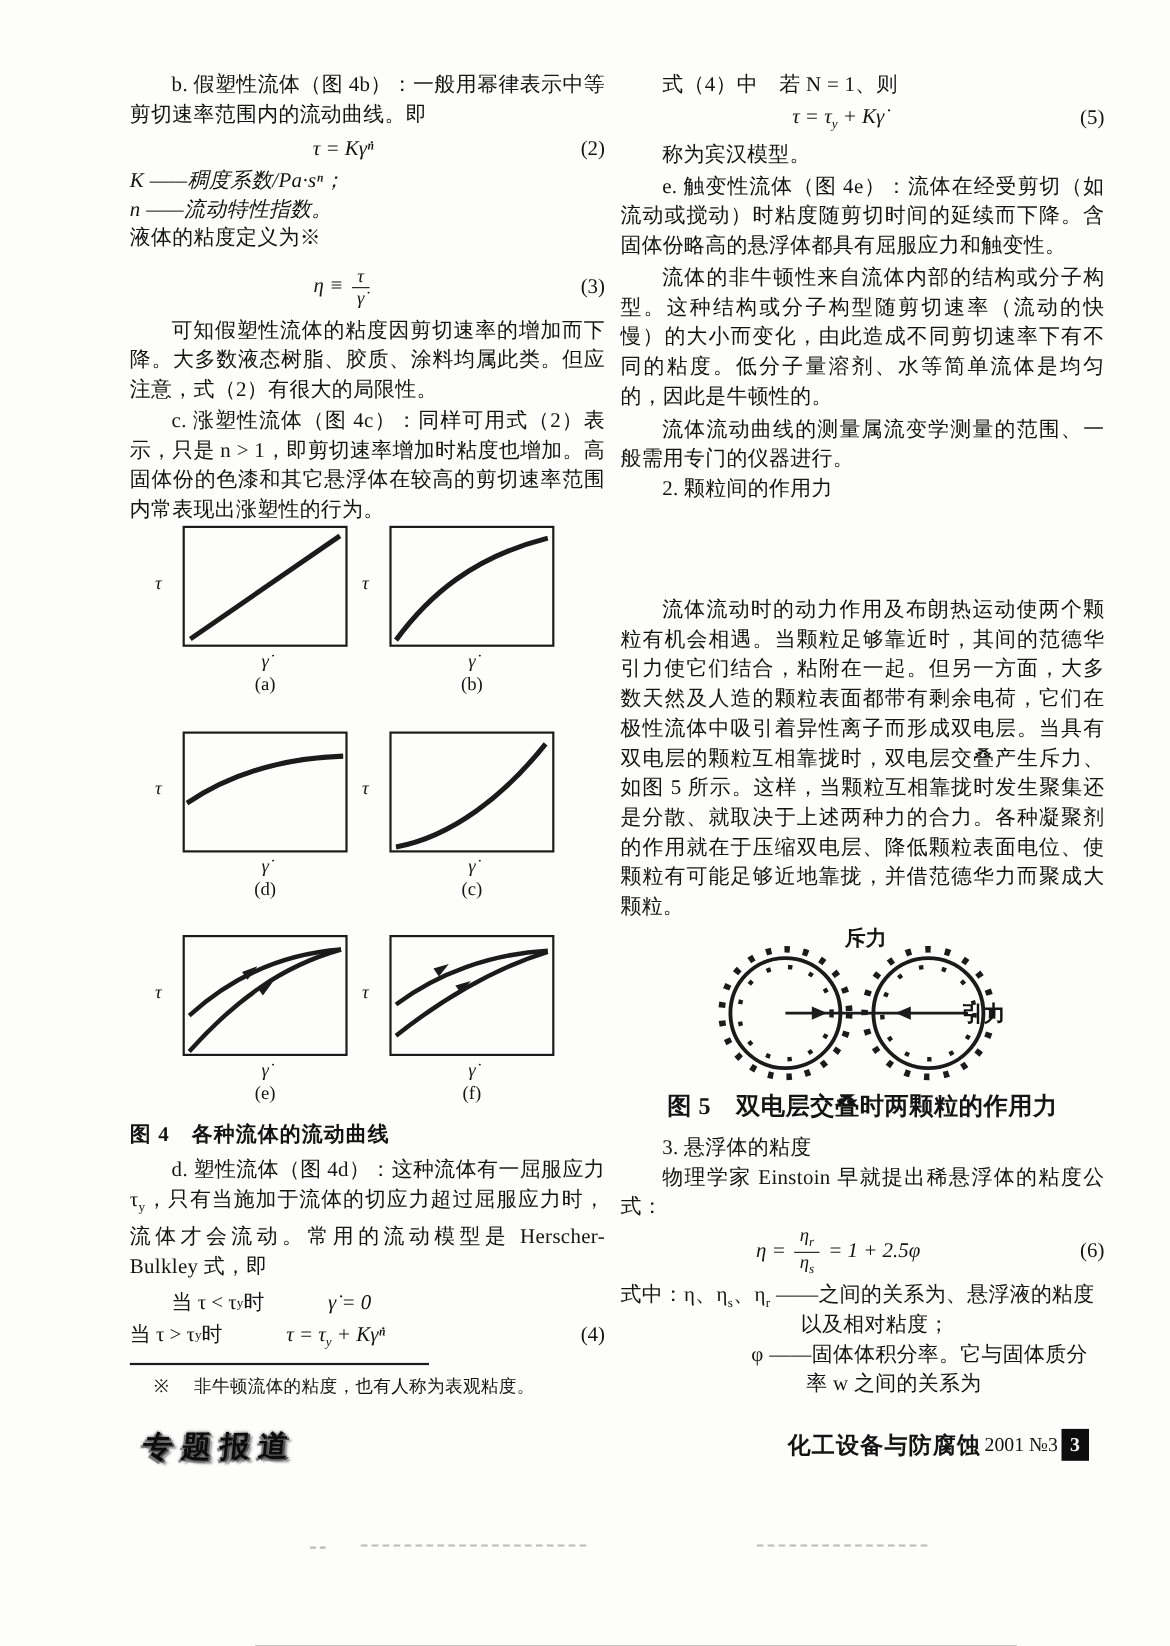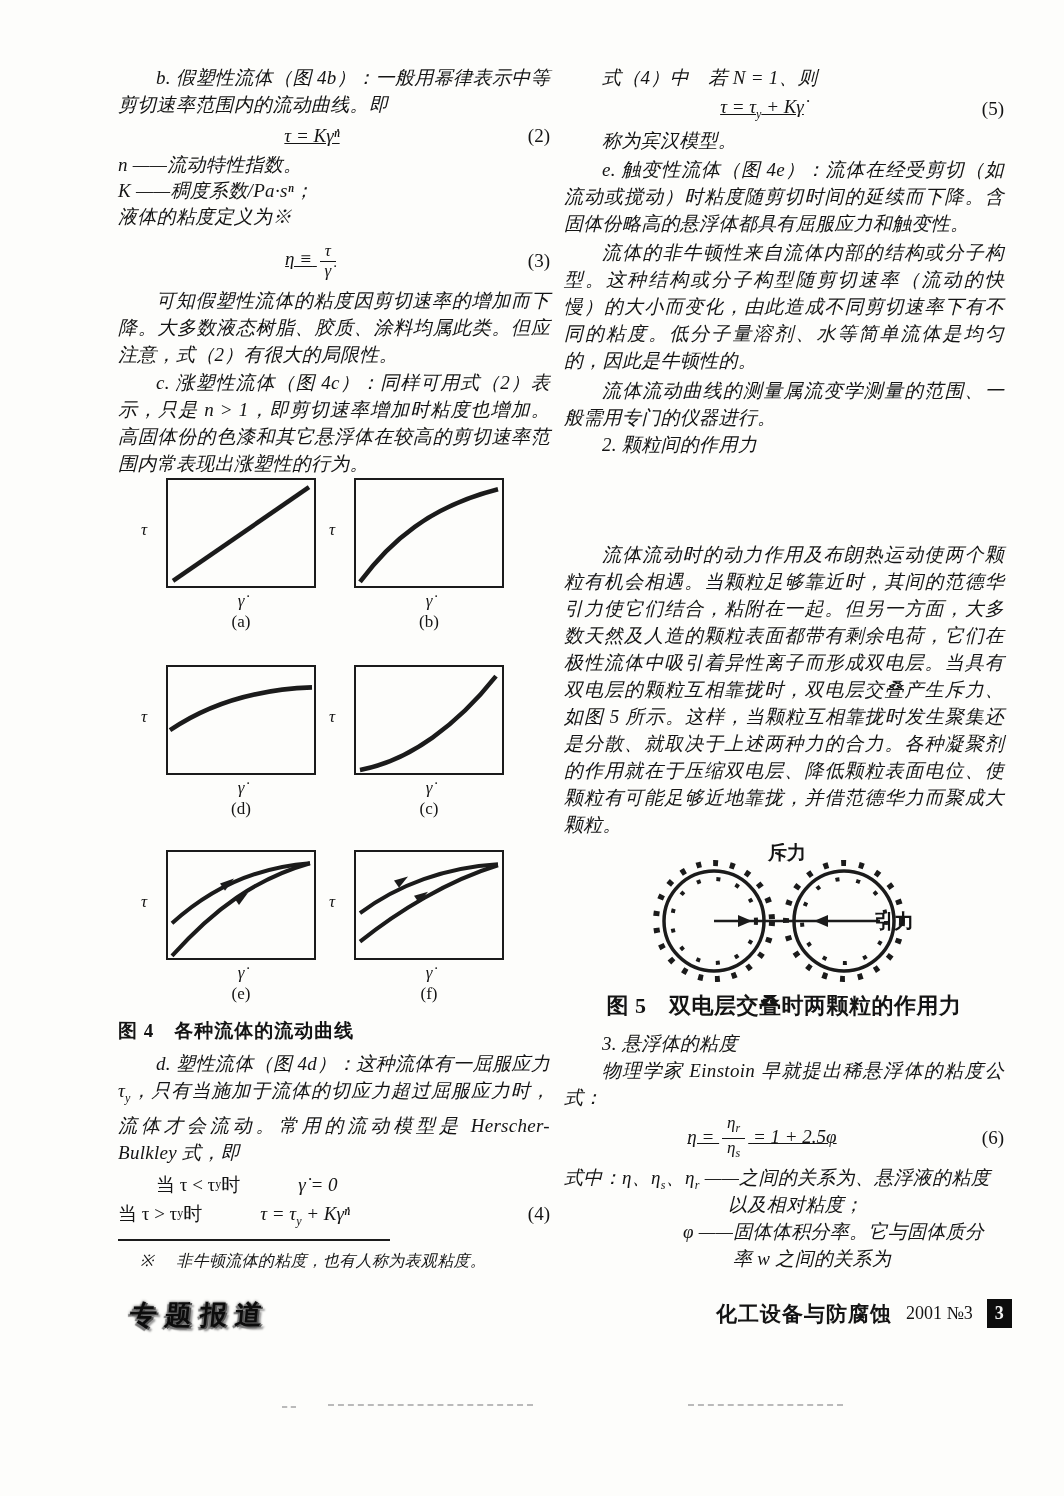--- a/index.html
+++ b/index.html
@@ -2,47 +2,47 @@
 <html><head>
 <meta charset="utf-8">
 <style>
   html,body{margin:0;padding:0;background:#9a9a9a;}
   .page{position:relative;width:1064px;height:1496px;background:#fdfdfb;
         font-family:"Liberation Serif","DejaVu Serif",serif;color:#141414;
         overflow:hidden;margin:0 auto;}
   .blk{position:absolute;}
   .col-l{left:118px;width:432px;}
   .col-r{left:564px;width:440px;}
-  p{margin:0;font-size:19px;line-height:27px;text-align:justify;letter-spacing:.3px;font-style:italic;}
+  p{margin:0;font-size:19px;line-height:27px;text-align:justify;letter-spacing:.3px;}
   .ind{text-indent:2em;}
   .defs p{line-height:26px;}
   
   .eqrow{display:flex;align-items:center;font-size:19px;}
-  .eqc{flex:1;text-align:center;font-style:italic;text-decoration:underline;}
+  .eqc{flex:1;text-align:center;font-style:italic;}
   .eqno{width:44px;text-align:right;font-style:normal;}
   .frac{display:inline-flex;flex-direction:column;align-items:center;vertical-align:middle;
         font-size:17px;line-height:18px;margin:0 3px;}
   .frac .fn{border-bottom:1.6px solid #141414;padding:0 5px 1px;}
   .eqline{display:flex;font-size:19px;line-height:27px;}
   .gap{display:inline-block;width:58px;}
   sub{font-size:12px;}
   .m{font-style:italic;}
   
   .panel{position:absolute;width:150px;}
   .pbox{width:146px;height:106px;border:2.5px solid #1b1b1b;background:#fdfdfb;}
   .pbox svg{display:block;width:100%;height:100%;}
   .ylab{position:absolute;left:-25px;top:42px;font-style:italic;font-size:17px;}
   .xlab{text-align:center;font-style:italic;font-size:17px;line-height:22px;margin-top:2px;}
   .plab{text-align:center;font-size:17px;line-height:20px;}
   .figcap{font-weight:bold;font-size:19px;text-align:left;letter-spacing:1px;}
   
   .stamp{font-weight:bold;font-size:27px;letter-spacing:8px;color:#0c0c0c;
          transform:skewX(-6deg) rotate(-.5deg);
          text-shadow:2px 1px 0 #555,-2px 2px 1px #777,0 0 3px #333,4px 3px 2px #999;}
-  .journal{display:flex;align-items:center;gap:14px;}
+  .journal{display:flex;align-items:center;gap:3px;}
   .jname{font-weight:bold;font-size:21px;letter-spacing:1px;}
   .jissue{font-size:18px;}
   .pgbadge{width:25px;height:29px;background:#0d0d0d;color:#f2f2f2;
            display:flex;align-items:center;justify-content:center;
            font-size:18px;font-weight:bold;}
   .rule{border-top:2px solid #1c1c1c;}
   .noise{position:absolute;height:0;border-top:2px dashed #aaa;opacity:.8;}
   .fig5cap{font-weight:bold;font-size:22px;text-align:center;letter-spacing:.5px;}
   svg text{font-family:"Liberation Serif","DejaVu Serif",serif;}
 </style>
@@ -54,22 +54,22 @@
   <div class="blk col-l" style="top:64px">
     <p class="ind">b. 假塑性流体（图 4b）：一般用幂律表示中等剪切速率范围内的流动曲线。即</p>
   </div>
 
   <div class="blk col-l eqrow" style="top:125px">
     <span class="eqc">τ = Kγ̇ⁿ</span>
     <span class="eqno">(2)</span>
   </div>
 
   <div class="blk col-l defs" style="top:152px">
+    <p class="m">K ——稠度系数/Pa·sⁿ；</p>
     <p class="m">n ——流动特性指数。</p>
-    <p class="m">K ——稠度系数/Pa·sⁿ；</p>
     <p>液体的粘度定义为※</p>
   </div>
 
   <div class="blk col-l eqrow" style="top:237px;height:48px">
     <span class="eqc">
       <span>η ≡</span>
       <span class="frac">
         <span class="fn">τ</span>
         <span class="fd">γ̇</span>
       </span>

